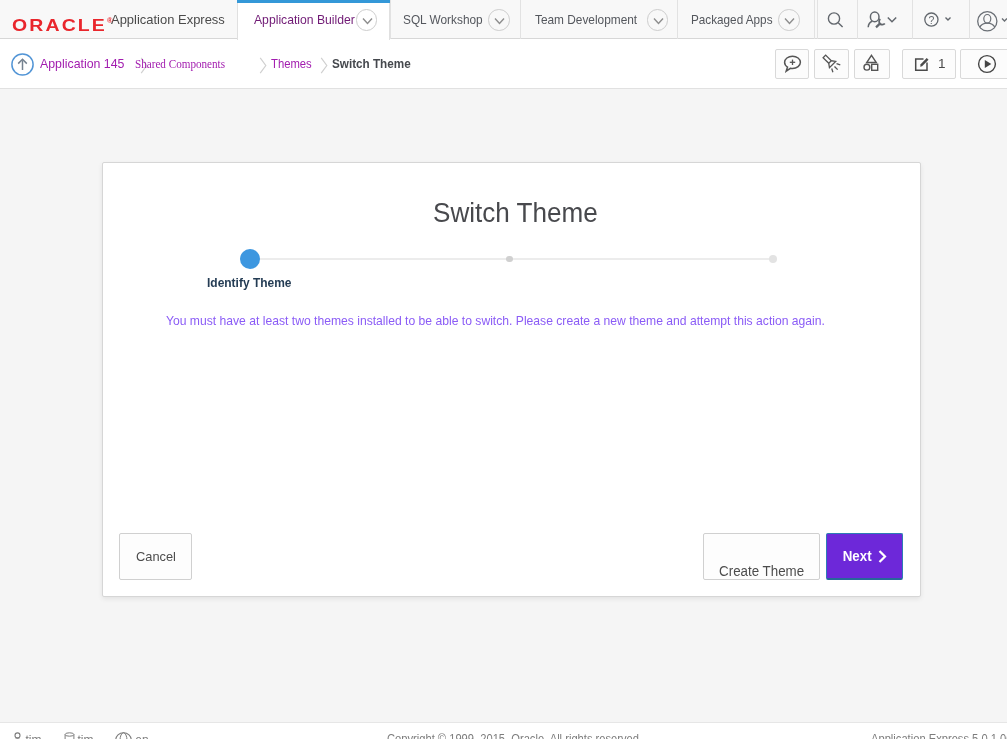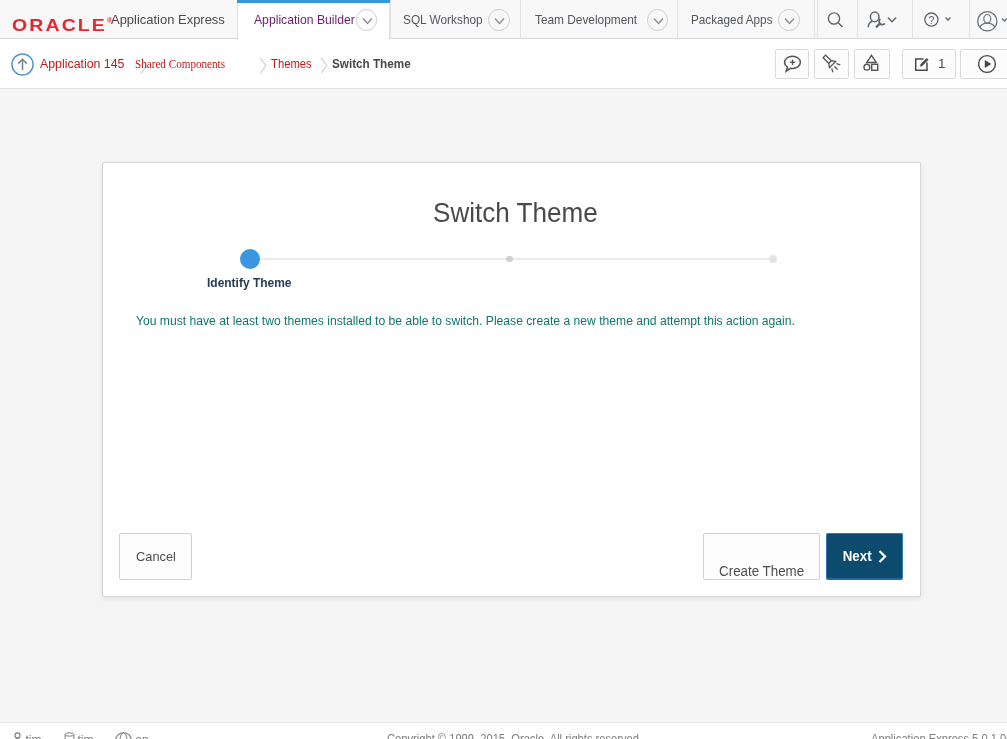--- a/index.html
+++ b/index.html
@@ -12,36 +12,36 @@
 #header { position:absolute; top:0; left:0; width:1007px; height:39px; background:#f8f8f8; border-bottom:1px solid #d7d7d7; }
 .tabsep { position:absolute; top:0; width:1px; height:39px; background:#e2e2e2; }
 #activetab { position:absolute; left:237px; top:0; width:153px; height:40px; background:#fff; border-left:1px solid #e0e0e0; border-right:1px solid #e0e0e0; z-index:2; }
 #activetab .blue { position:absolute; top:0; left:-1px; right:-1px; height:3px; background:#3498d8; }
 .hlabel { position:absolute; top:0; height:39px; line-height:39px; font-size:13px; color:#54575d; z-index:3; white-space:nowrap; }
 .chevcirc { position:absolute; top:9.2px; width:21.5px; height:21.5px; border:1px solid #cdcdcd; border-radius:50%; z-index:3; }
 .chevcirc svg { position:absolute; left:4.2px; top:6.5px; }
 
 
 #crumbbar { position:absolute; top:39px; left:0; width:1007px; height:50px; background:#fff; border-bottom:1px solid #e1e1e1; }
-.crumb { position:absolute; top:40px; height:48px; line-height:48px; font-size:13px; color:#b91c1c; white-space:nowrap; z-index:3; }
+.crumb { position:absolute; top:40px; height:48px; line-height:48px; font-size:13px; color:#a21caf; white-space:nowrap; z-index:3; }
 .crumb.last { font-weight:bold; color:#45484d; }
 .csep { position:absolute; top:57px; z-index:3; }
 .ibtn { position:absolute; top:48.6px; height:30.2px; background:#fcfcfc; border:1px solid #d9d9d9; border-radius:2px; display:flex; align-items:center; justify-content:center; z-index:3; }
 
 
 #card { position:absolute; left:102.3px; top:162.3px; width:818.7px; height:435px; background:#fff; border:1px solid #d6d6d6; border-radius:2px; box-shadow:0 2px 5px rgba(0,0,0,0.08); }
 #title { position:absolute; left:432.6px; top:199.8px; font-size:27px; line-height:27px; color:#48494d; z-index:3; }
 #progline { position:absolute; left:250px; top:258px; width:523px; height:2px; background:#ececec; z-index:3; }
 #dotblue { position:absolute; left:239.8px; top:248.9px; width:20.4px; height:20.4px; border-radius:50%; background:#3d97e0; z-index:4; }
 #dotmid { position:absolute; left:506.4px; top:255.8px; width:6.5px; height:6.5px; border-radius:50%; background:#d0d0d0; z-index:4; }
 #dotend { position:absolute; left:768.6px; top:254.8px; width:8.5px; height:8.5px; border-radius:50%; background:#e3e3e3; z-index:4; }
 #steplabel { position:absolute; left:206.7px; top:275.7px; font-size:13px; line-height:13px; font-weight:bold; color:#243c54; z-index:3; }
-#msg { position:absolute; left:136px; top:314.9px; font-size:12.15px; line-height:12.5px; color:#0f766e; z-index:3; white-space:nowrap; }
+#msg { position:absolute; left:166px; top:314.9px; font-size:12.15px; line-height:12.5px; color:#8b5cf6; z-index:3; white-space:nowrap; }
 .btn { position:absolute; top:533px; height:47px; border:1px solid #d0d0d0; background:#fdfdfd; border-radius:2px; font-size:14px; color:#4c4c4c; display:flex; align-items:center; justify-content:center; z-index:3; }
-#btn-next { background:#0c4a6e; border:1px solid #2d7cb5; border-bottom:2px solid #26689a; color:#fff; font-weight:bold; gap:6px; }
+#btn-next { background:#6d28d9; border:1px solid #2d7cb5; border-bottom:2px solid #26689a; color:#fff; font-weight:bold; gap:6px; }
 
 
 #footer { position:absolute; top:722px; left:0; width:1007px; height:17px; background:#fff; border-top:1px solid #e6e6e6; font-size:12px; color:#7d7d7d; }
 .fitem { position:absolute; top:9px; display:flex; align-items:flex-start; gap:3px; }
 </style>
 </head>
 <body>
 
 <div id="header"></div>
 <div class="tabsep" style="left:390px;"></div>

